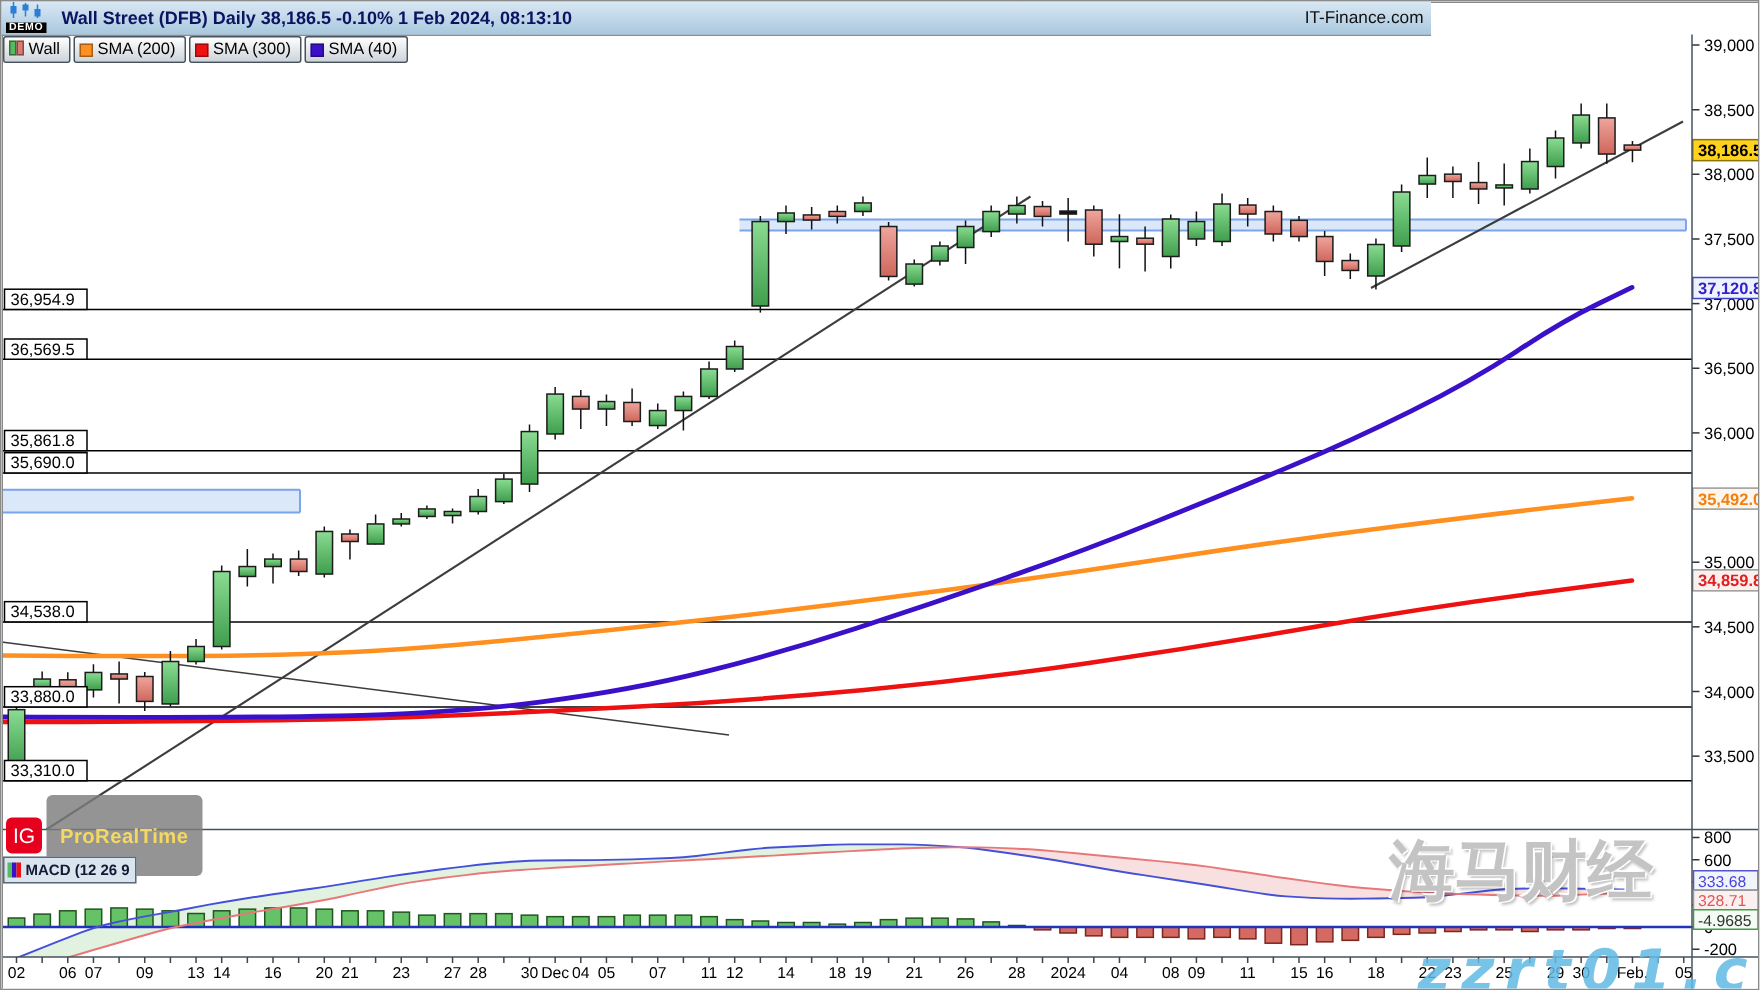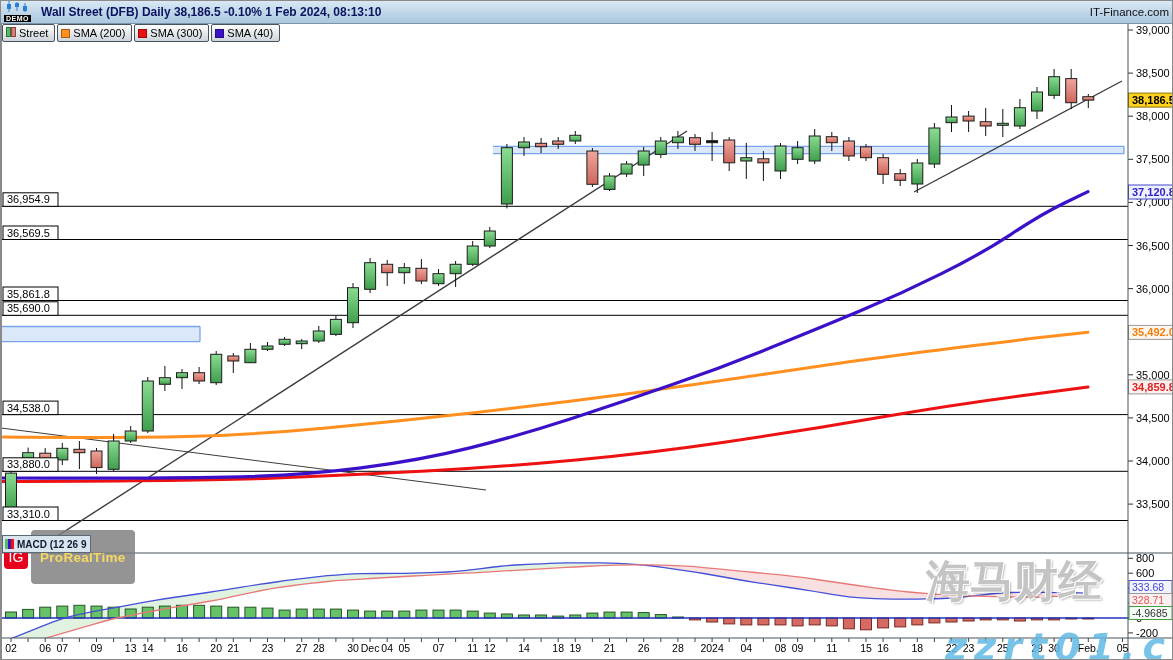--- a/index.html
+++ b/index.html
@@ -1,18 +1,18 @@
 <!DOCTYPE html>
 <html><head>
 <meta charset="utf-8">
 <style>
   html,body{margin:0;padding:0;background:#e8e8e8;font-family:"Liberation Sans",sans-serif;}
   #app{position:relative;width:1173px;height:660px;background:#fff;overflow:hidden;border:1px solid #8a8a8a;box-sizing:border-box;}
   
-  #header{position:absolute;left:0;top:0;width:1173px;height:22px;
+  #header{position:absolute;left:0;top:0;width:953px;height:22px;
     background:linear-gradient(#d9e8f4,#a9c7de);border-bottom:1px solid #7a93a8;z-index:5;display:flex;align-items:center;}
   #demo-wrap{position:absolute;left:3px;top:0px;width:34px;height:22px;}
   #demo-badge{position:absolute;left:0;bottom:1px;background:#000;color:#fff;font-size:7px;font-weight:bold;padding:0 2px;letter-spacing:.5px;}
   #prt-mini{position:absolute;left:1px;top:0px;}
   #title{margin-left:40px;font-size:12px;font-weight:bold;color:#0b1460;white-space:nowrap;}
   #broker{margin-left:auto;margin-right:5px;font-size:11.5px;font-weight:normal;color:#111;}
   
   #legend{position:absolute;left:1px;top:23px;z-index:4;display:flex;gap:2px;}
   .leg-box{display:flex;align-items:center;gap:3px;border:1px solid #46525c;border-radius:2px;
     background:linear-gradient(#fefefe,#cdd4da);font-size:11px;color:#000;padding:1px 6px 1px 3px;height:14px;}
@@ -20,21 +20,21 @@
   .pr{width:5px;height:10px;display:inline-block;border:1px solid rgba(0,0,0,.4);box-sizing:border-box;}
   
   #stage{position:absolute;left:0;top:0;width:1173px;height:660px;z-index:1;}
   
   #ig-logo{position:absolute;left:3px;top:529px;z-index:4;display:flex;align-items:center;gap:3px;}
   #ig-box{width:24px;height:24px;background:#e6001e;border-radius:4px;color:#fff;font-weight:normal;font-size:14px;
     display:flex;align-items:center;justify-content:center;}
   #prt-pill{height:22px;background:rgba(125,125,125,.82);border-radius:4px;color:#f5d861;font-weight:bold;
     font-size:13.5px;display:flex;align-items:center;padding:16px 9px;letter-spacing:.3px;}
   
-  #macd-label{position:absolute;left:1px;top:534px;z-index:4;display:flex;align-items:center;gap:3px;
+  #macd-label{position:absolute;left:1px;top:570px;z-index:4;display:flex;align-items:center;gap:3px;
     background:#d9e4ee;border:1px solid #5c6a77;font-size:10px;font-weight:bold;color:#101a33;padding:1px 4px 1px 2px;height:14px;}
   #macd-label .bars{display:flex;}
   #macd-label .bars i{width:3px;height:10px;display:block;}
   
   #wm-cjk{position:absolute;left:925px;top:558px;z-index:6;font-size:44px;font-weight:bold;line-height:1;
     color:rgba(148,148,148,.55);text-shadow:1px 1px 0 #fff,-1px -1px 0 #fff,2px 2px 2px rgba(0,0,0,.25);
     font-family:"DejaVu Sans",sans-serif;white-space:nowrap;pointer-events:none;}
   #wm-site{position:absolute;left:944px;top:624px;z-index:6;font-size:38px;font-weight:bold;font-style:italic;
     color:rgba(96,186,228,.85);letter-spacing:7px;pointer-events:none;font-family:"DejaVu Sans",sans-serif;}
 </style>
@@ -506,21 +506,21 @@
       </svg>
       <span id="demo-badge">DEMO</span>
     </div>
     <span id="title">Wall Street (DFB) Daily 38,186.5 -0.10% 1 Feb 2024, 08:13:10</span>
     <span id="broker">IT-Finance.com</span>
   </div>
 
   <div id="legend">
     <div class="leg-box">
       <span><span class="pr" style="background:#54bb60"></span><span class="pr" style="background:#dd7a72"></span></span>
-      <span>Street</span>
+      <span>Wall</span>
     </div>
     <div class="leg-box">
       <span class="sq" style="background:#ff9020"></span>
       <span>SMA (200)</span>
     </div>
     <div class="leg-box">
       <span class="sq" style="background:#ee1111"></span>
       <span>SMA (300)</span>
     </div>
     <div class="leg-box">

